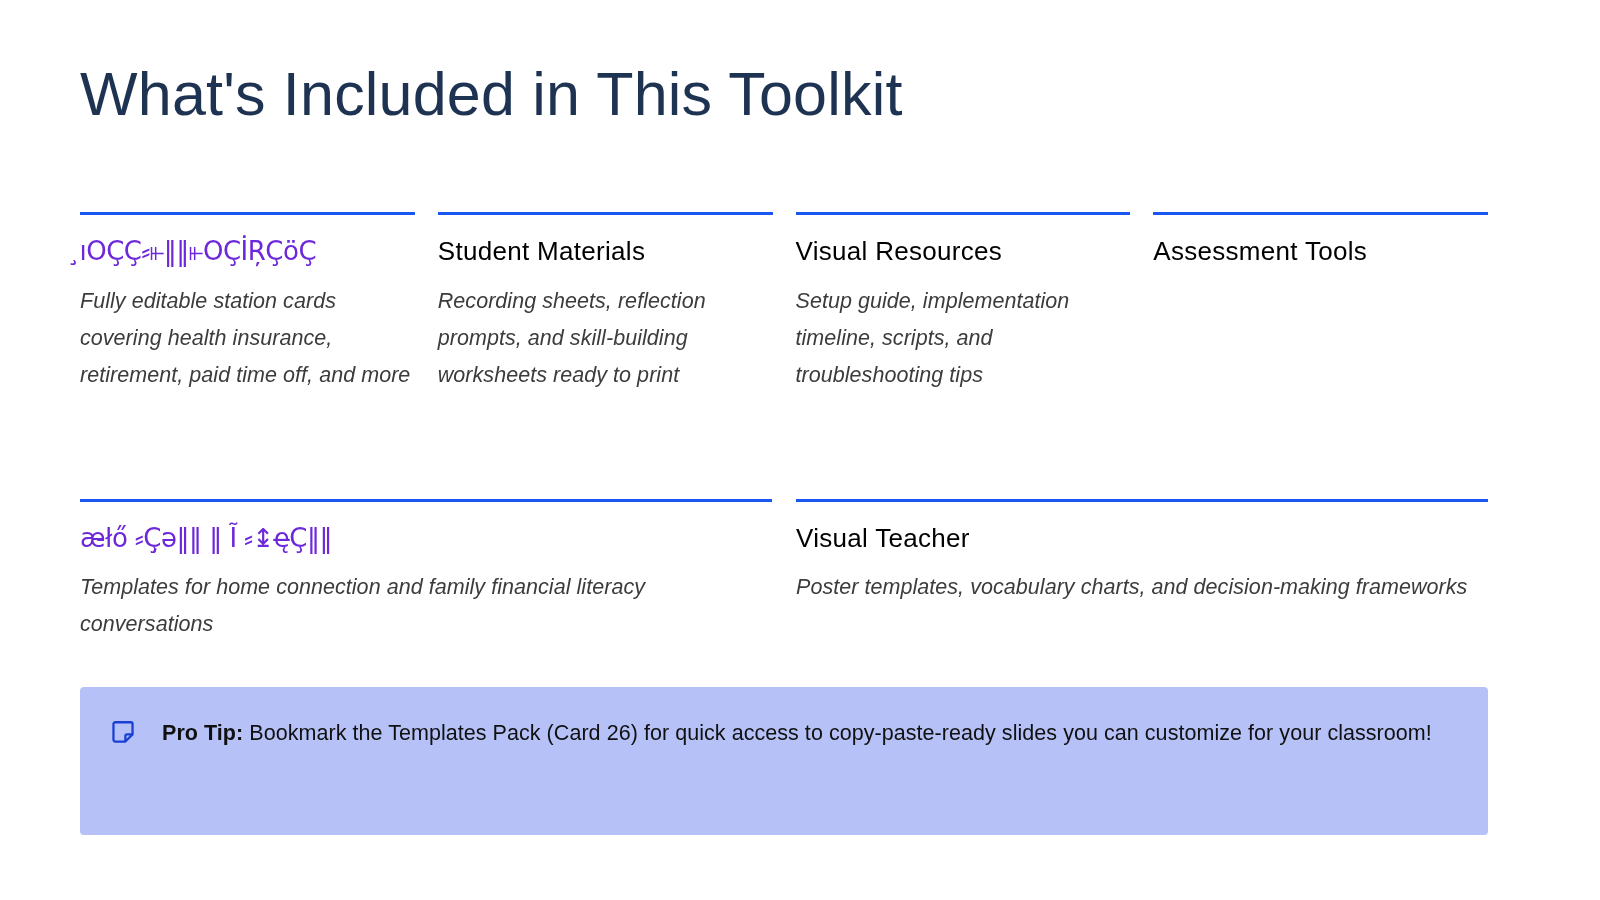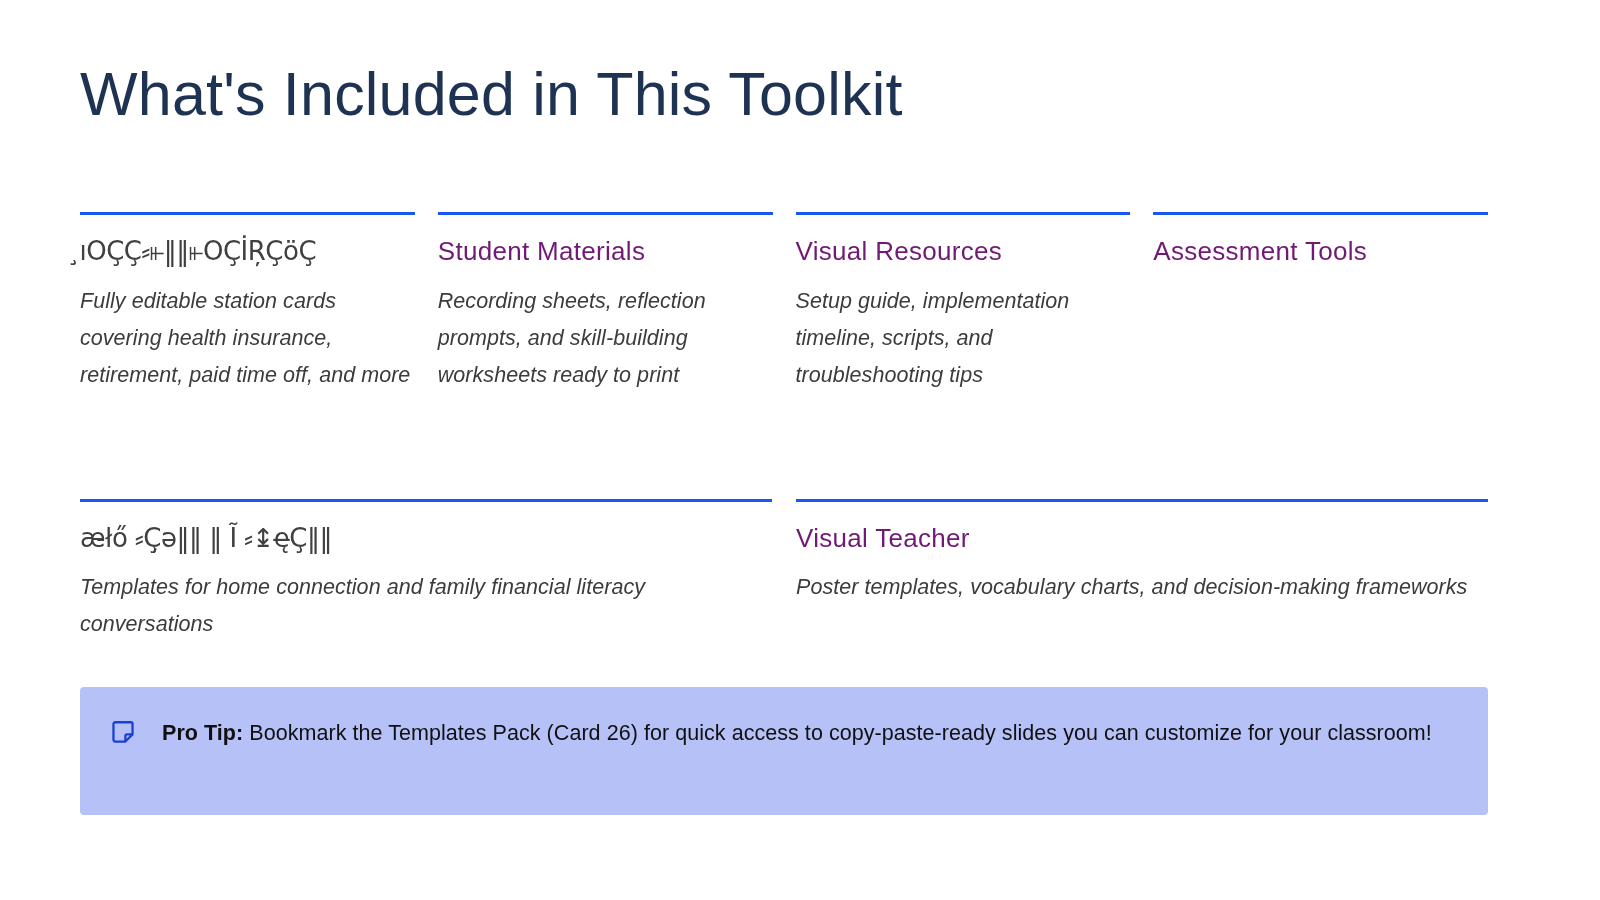--- a/index.html
+++ b/index.html
@@ -67,29 +67,29 @@
     display: block;
     width: 100%;
     height: 3px;
     background: #1a56f0;
   }
 
   .card-heading {
     margin-top: 21px;
     font-size: 26px;
     font-weight: 400;
-    color: #701a75;
+    color: #000000;
     line-height: 1.2;
     letter-spacing: 0.3px;
     white-space: nowrap;
   }
 
   
   .card-heading.garbled {
-    color: #404040;
+    color: #6d28d9;
     letter-spacing: -0.5px;
     font-family: "DejaVu Sans", sans-serif;
   }
 
   .card-body {
     margin-top: 16px;
     font-size: 21.5px;
     font-weight: 400;
     color: #3c3c3c;
     line-height: 1.72;
@@ -100,21 +100,21 @@
   .row-two .card-body {
     margin-top: 15px;
   }
 
   
   .protip {
     position: absolute;
     left: 80px;
     top: 687px;
     width: 1408px;
-    height: 128px;
+    height: 148px;
     background: #b6c2f7;
     border-radius: 4px;
     display: flex;
     align-items: flex-start;
     padding: 28px 34px 0 30px;
   }
 
   .protip-icon {
     flex: 0 0 auto;
     width: 26px;

